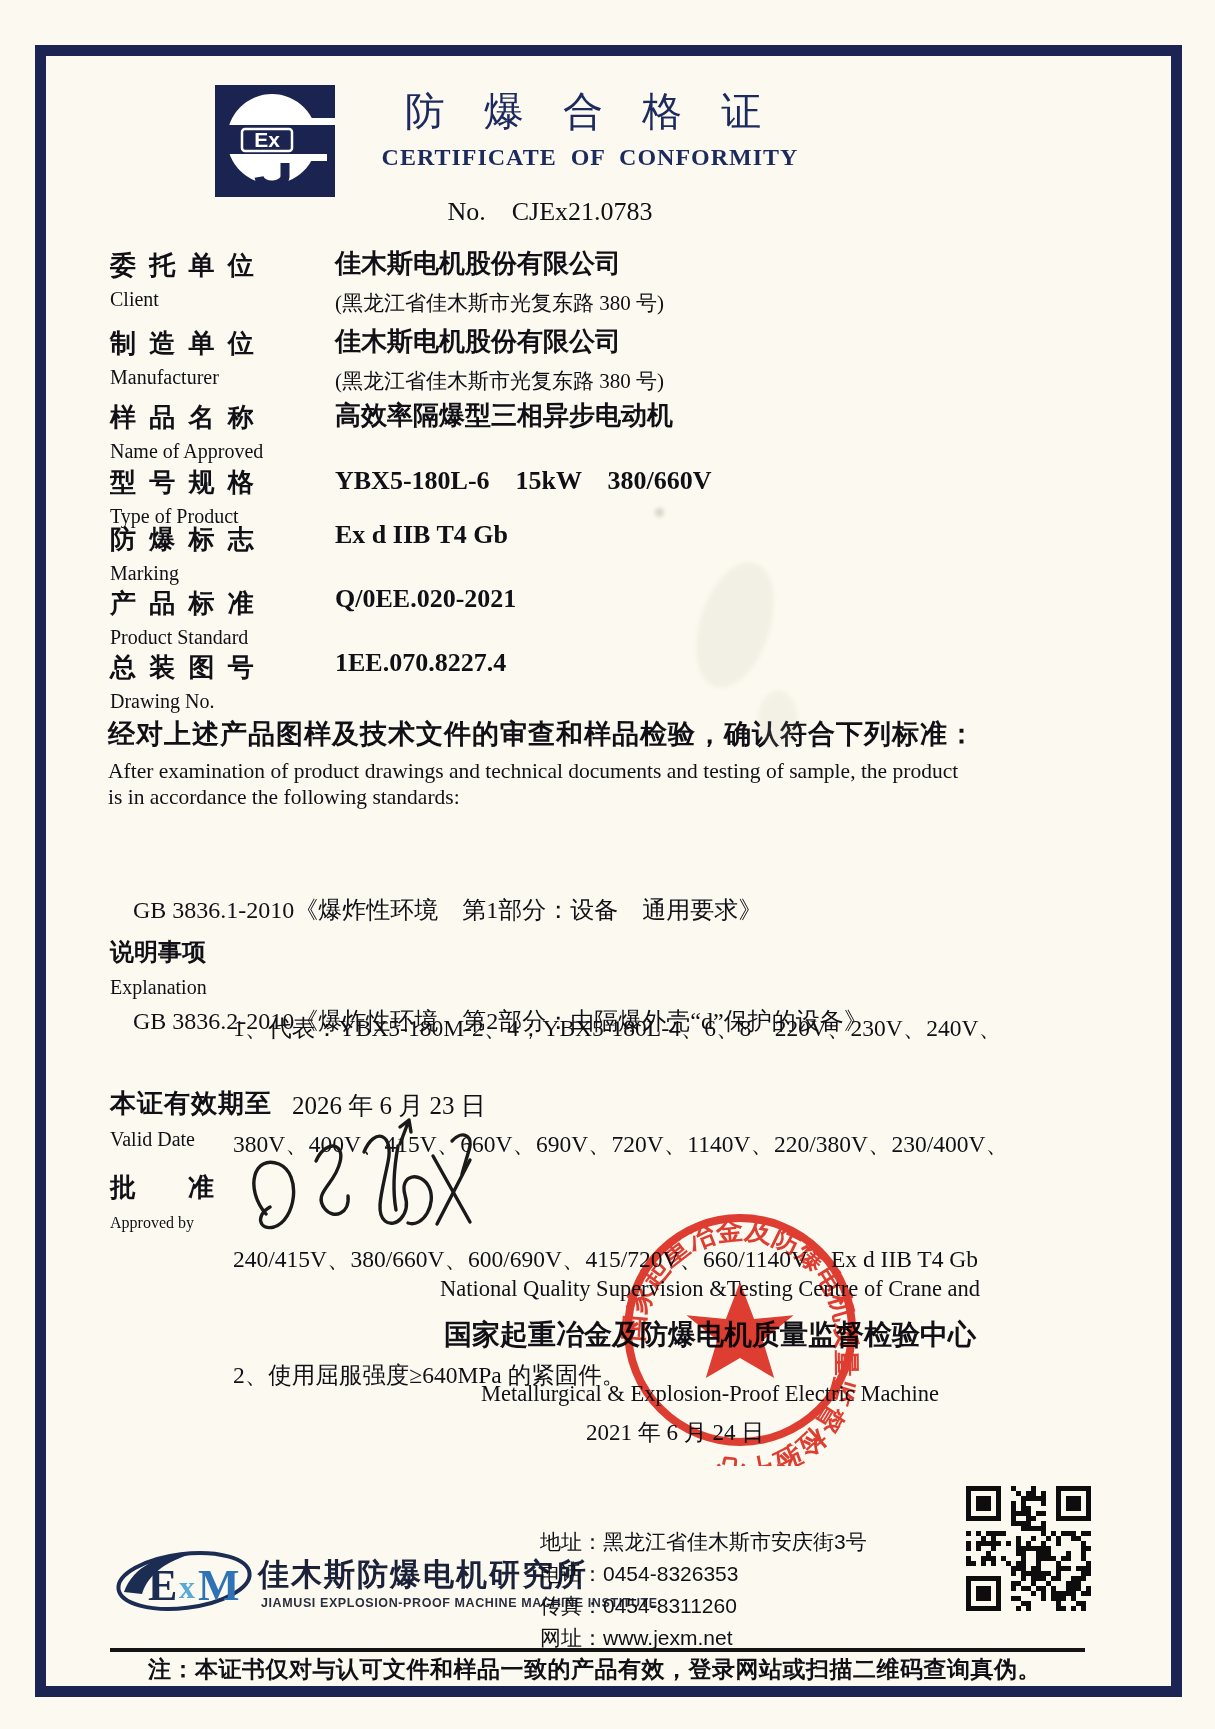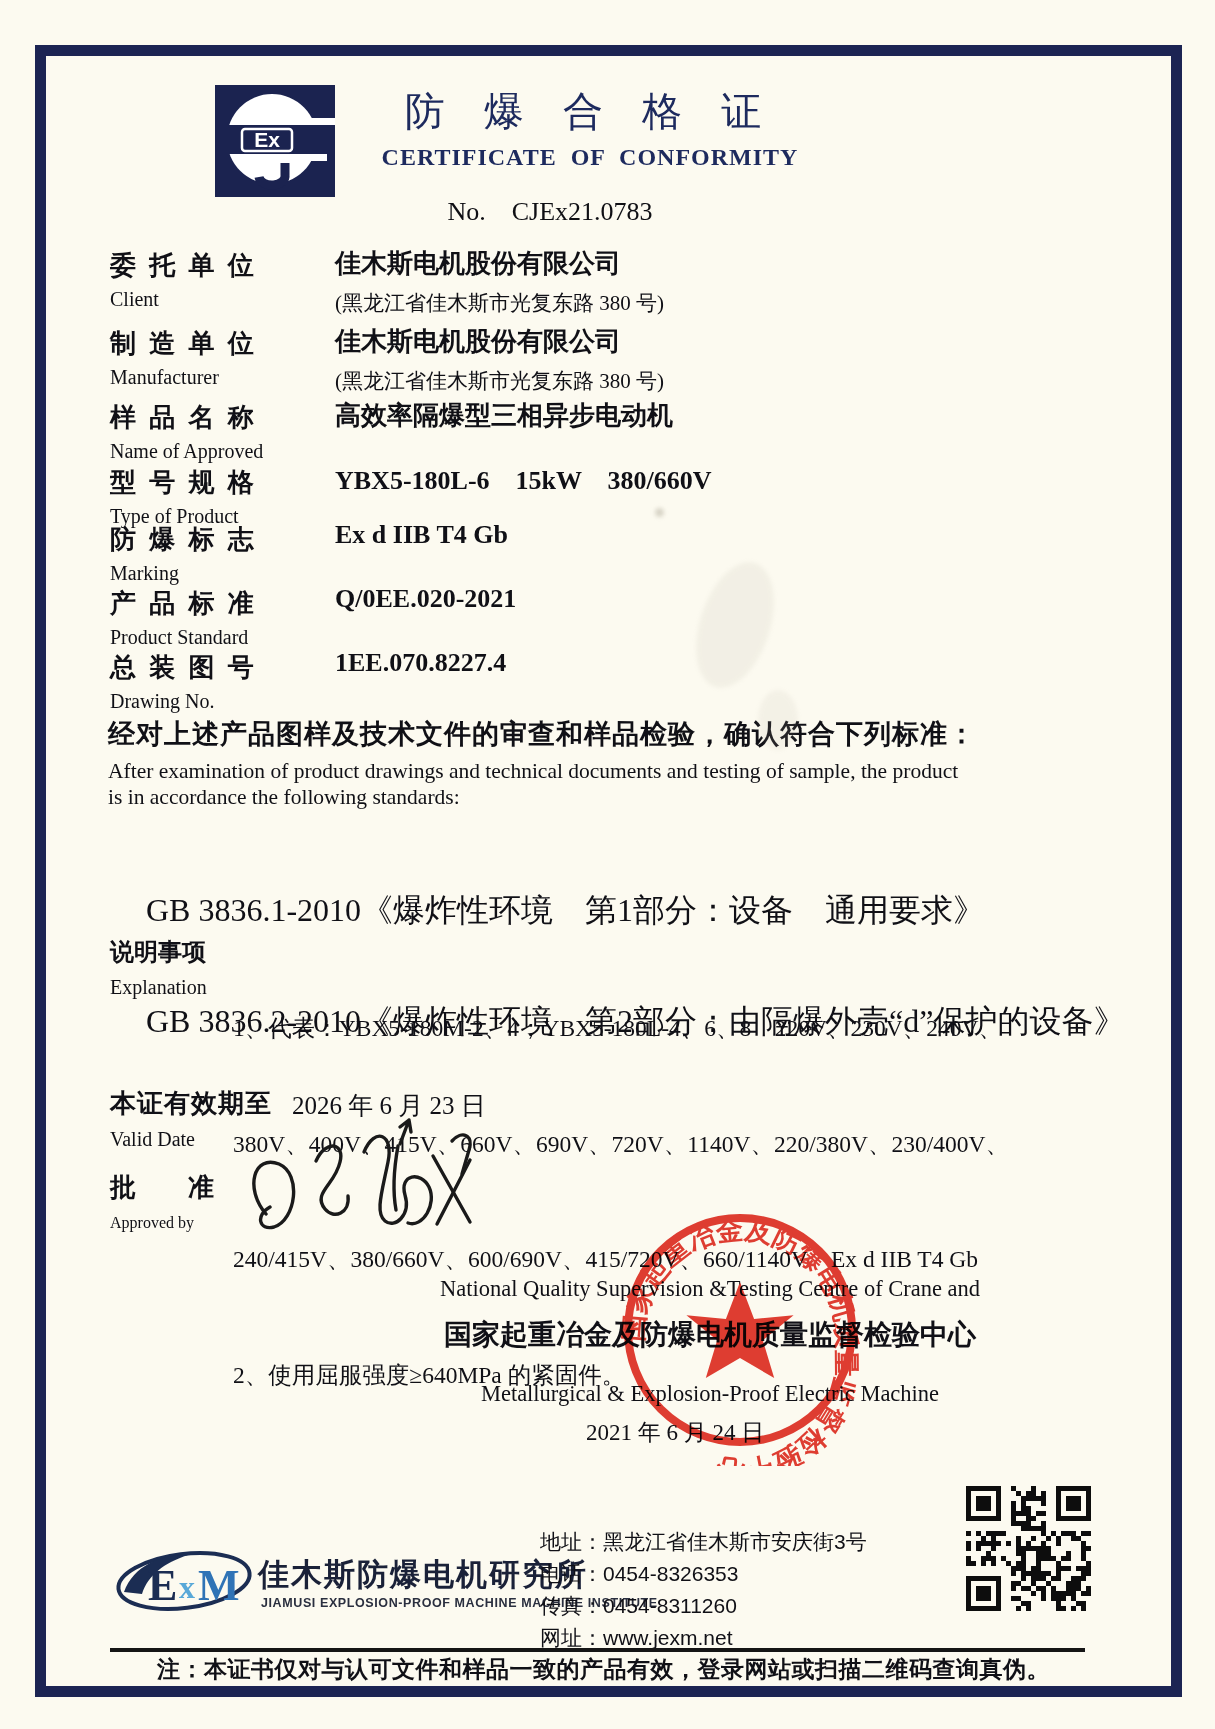--- a/index.html
+++ b/index.html
@@ -20,21 +20,21 @@
   .f-label{position:absolute;left:110px;top:0;}
   .f-label .zh{font-size:26px;font-weight:bold;letter-spacing:3px;white-space:pre;}
   .f-label .en{font-size:20px;margin-top:5px;font-family:"Liberation Serif",serif;}
   .f-value{position:absolute;left:335px;top:-2px;}
   .f-value .v{font-size:26px;font-weight:bold;font-family:"Liberation Serif",serif;white-space:pre;}
   .f-value .n{font-size:21px;margin-top:8px;font-family:"Liberation Serif",serif;white-space:pre;}
   
   .statement{left:108px;top:716px;width:980px;}
   .st-zh{font-size:27px;font-weight:bold;letter-spacing:1px;}
   .st-en{font-size:21.5px;line-height:26px;margin-top:6px;font-family:"Liberation Serif",serif;}
-  .st-std{font-size:32px;line-height:37px;margin-top:8px;margin-left:38px;
+  .st-std{font-size:24px;line-height:37px;margin-top:8px;margin-left:25px;
           font-family:"Liberation Serif",serif;white-space:pre;}
   
   .exp-label{left:110px;top:936px;}
   .exp-label .zh{font-size:24px;font-weight:bold;}
   .exp-label .en{font-size:20px;margin-top:8px;font-family:"Liberation Serif",serif;}
   .exp-lines{left:233px;top:932px;width:890px;font-size:23.5px;line-height:38.5px;
              font-family:"Liberation Serif",serif;white-space:pre-wrap;}
   
   .valid-label{left:110px;top:1086px;}
   .valid-label .zh{font-size:26px;font-weight:bold;letter-spacing:1px;}
@@ -52,21 +52,21 @@
   .auth-date{left:380px;top:1417px;width:590px;text-align:center;font-size:23px;
              font-family:"Liberation Serif",serif;white-space:pre;}
   .stamp{left:604px;top:1194px;mix-blend-mode:multiply;opacity:.88;}
   
   .inst-zh{left:258px;top:1554px;font-size:31px;font-weight:bold;color:#1a2138;letter-spacing:2px;}
   .inst-en{left:261px;top:1596px;font-size:12.5px;color:#2a2f3f;letter-spacing:.6px;font-weight:bold;}
   .contacts{left:540px;top:1526px;font-size:21px;line-height:32px;}
   .contacts .c-line{white-space:pre;}
   .qr{left:966px;top:1486px;width:125px;height:125px;}
   .sep{left:110px;top:1648px;width:975px;height:4px;background:#151515;}
-  .note{left:36px;top:1654px;width:1135px;text-align:center;font-size:23px;font-weight:bold;
+  .note{left:27px;top:1654px;width:1135px;text-align:center;font-size:23px;font-weight:bold;
         letter-spacing:.5px;}
   
   .smudge{position:absolute;border-radius:50%;background:#b9b4a4;filter:blur(2px);}
 </style>
 </head>
 <body>
 
 <div class="page">
   <div class="frame"></div>
 

